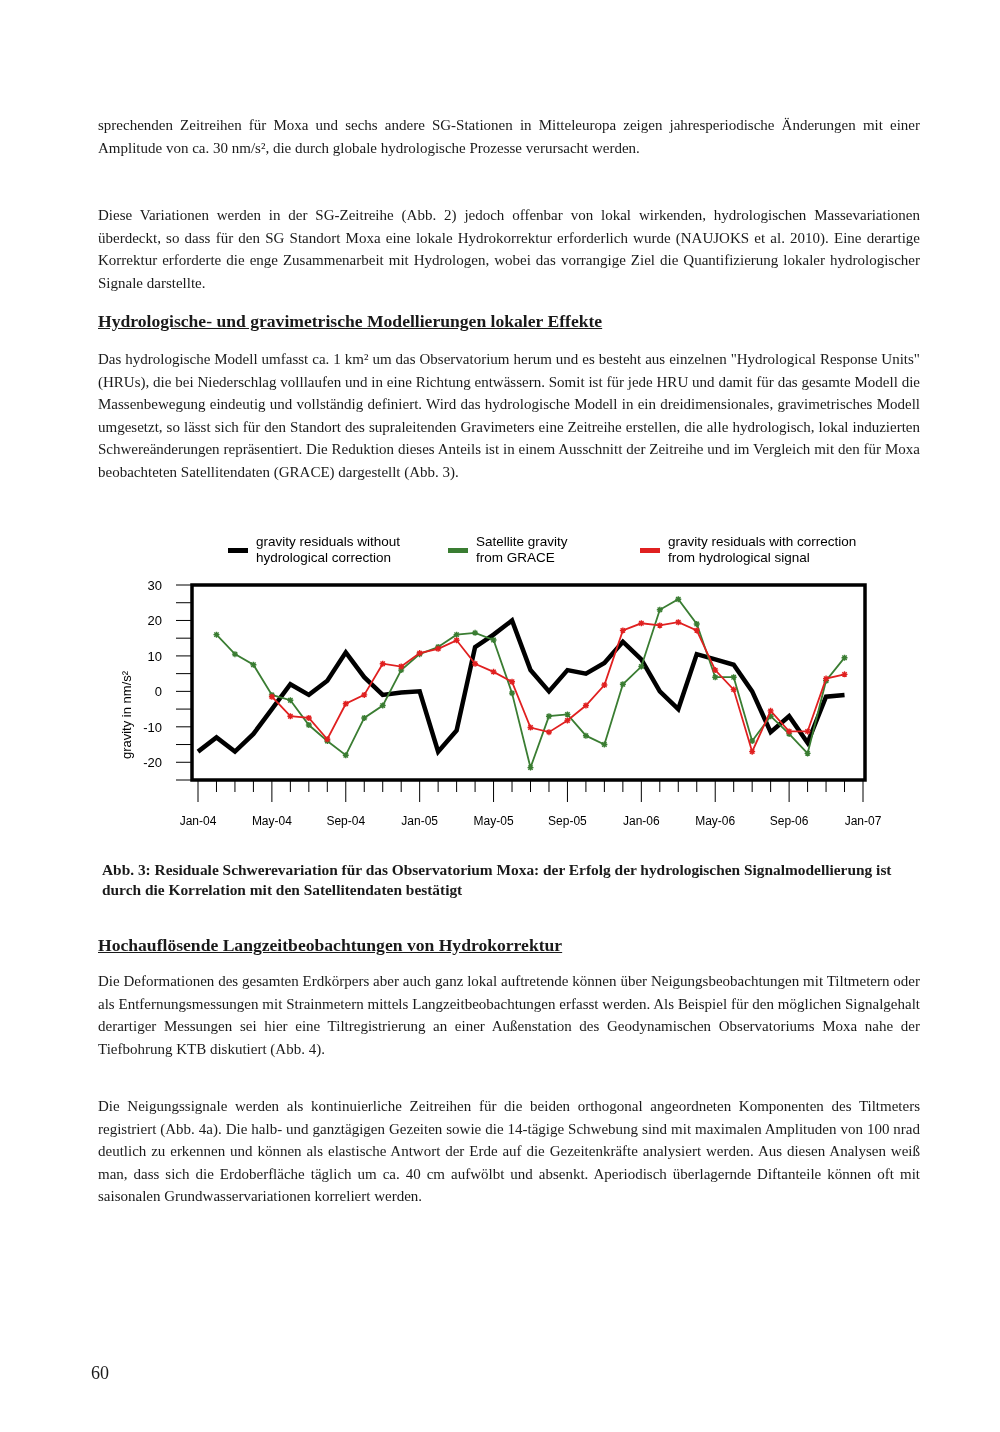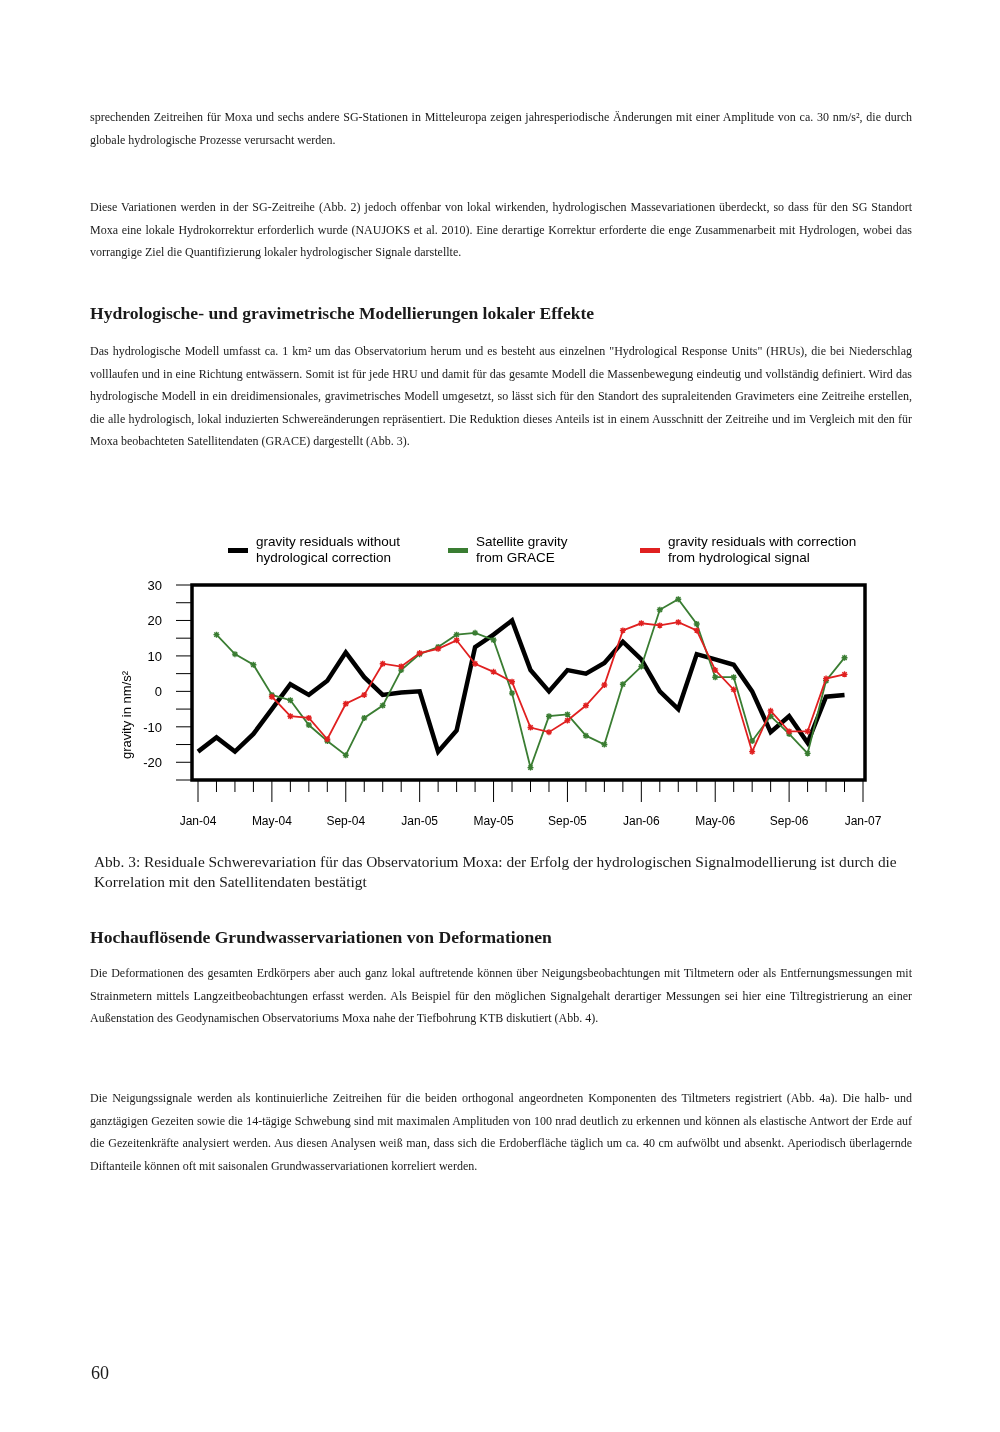--- a/index.html
+++ b/index.html
@@ -1,21 +1,21 @@
 <!DOCTYPE html>
 <html><head>
 <meta charset="utf-8">
 <style>
   html, body { margin: 0; padding: 0; background: #ffffff; }
   body { width: 1000px; height: 1432px; position: relative; overflow: hidden;
          font-family: "Liberation Serif", serif; color: #1a1a1a; }
-  .para { position: absolute; left: 90px; width: 822px; font-size: 12px; line-height: 22.6px;
-          text-align: justify; margin: 0; }
-  .heading { position: absolute; left: 90px; font-size: 17.6px; font-weight: bold; margin: 0; }
-  .caption { position: absolute; left: 90px; width: 822px; font-size: 15.4px; line-height: 20px; margin: 4px; }
+  .para { position: absolute; left: 90px; width: 822px; font-size: 15px; line-height: 22.6px;
+          text-align: justify; margin: 8px; }
+  .heading { position: absolute; left: 90px; font-size: 17.6px; font-weight: bold; margin: 8px; text-decoration: underline; }
+  .caption { position: absolute; left: 90px; width: 822px; font-size: 15.4px; line-height: 20px; margin: 12px; font-weight: bold; }
   .pagenum { position: absolute; left: 91px; top: 1363px; font-size: 18px; }
   #chart { position: absolute; left: 100px; top: 525px; }
   #chart text { font-family: "Liberation Sans", sans-serif; }
 </style>
 </head>
 <body>
 
 <p class="para" style="top:106px">sprechenden Zeitreihen für Moxa und sechs andere SG-Stationen in Mitteleuropa zeigen jahresperiodische Änderungen mit einer Amplitude von ca. 30 nm/s², die durch globale hydrologische Prozesse verursacht werden.</p>
 <p class="para" style="top:196px">Diese Variationen werden in der SG-Zeitreihe (Abb. 2) jedoch offenbar von lokal wirkenden, hydrologischen Massevariationen überdeckt, so dass für den SG Standort Moxa eine lokale Hydrokorrektur erforderlich wurde (NAUJOKS et al. 2010). Eine derartige Korrektur erforderte die enge Zusammenarbeit mit Hydrologen, wobei das vorrangige Ziel die Quantifizierung lokaler hydrologischer Signale darstellte.</p>
 <h3 class="heading" style="top:303px">Hydrologische- und gravimetrische Modellierungen lokaler Effekte</h3>
@@ -176,16 +176,16 @@
         <path d="M686.1111111111111,206.4272727272727 L692.1111111111111,206.4272727272727 M689.1111111111111,203.4272727272727 L689.1111111111111,209.4272727272727 M686.911111111111,204.22727272727272 L691.3111111111111,208.6272727272727 M686.911111111111,208.6272727272727 L691.3111111111111,204.22727272727272" stroke="#e02020" stroke-width="1.4"></path>
         <path d="M704.5833333333333,206.4272727272727 L710.5833333333333,206.4272727272727 M707.5833333333333,203.4272727272727 L707.5833333333333,209.4272727272727 M705.3833333333332,204.22727272727272 L709.7833333333333,208.6272727272727 M705.3833333333332,208.6272727272727 L709.7833333333333,204.22727272727272" stroke="#e02020" stroke-width="1.4"></path>
         <path d="M723.0555555555555,153.6 L729.0555555555555,153.6 M726.0555555555555,150.6 L726.0555555555555,156.6 M723.8555555555555,151.4 L728.2555555555556,155.79999999999998 M723.8555555555555,155.79999999999998 L728.2555555555556,151.4" stroke="#e02020" stroke-width="1.4"></path>
         <path d="M741.5277777777777,149.34545454545454 L747.5277777777777,149.34545454545454 M744.5277777777777,146.34545454545454 L744.5277777777777,152.34545454545454 M742.3277777777777,147.14545454545456 L746.7277777777778,151.54545454545453 M742.3277777777777,151.54545454545453 L746.7277777777778,147.14545454545456" stroke="#e02020" stroke-width="1.4"></path>
       </g>
     </g>
   <text id="ylabel" transform="translate(31,190) rotate(-90)" text-anchor="middle" font-size="13">gravity in nm/s²</text>
 </svg>
 
 <p class="caption" style="top:848px">Abb. 3: Residuale Schwerevariation für das Observatorium Moxa: der Erfolg der hydrologischen Signalmodellierung ist durch die Korrelation mit den Satellitendaten bestätigt</p>
-<h3 class="heading" style="top:927px">Hochauflösende Grundwasservariationen von Deformationen</h3>
+<h3 class="heading" style="top:927px">Hochauflösende Langzeitbeobachtungen von Hydrokorrektur</h3>
 <p class="para" style="top:962px">Die Deformationen des gesamten Erdkörpers aber auch ganz lokal auftretende können über Neigungsbeobachtungen mit Tiltmetern oder als Entfernungsmessungen mit Strainmetern mittels Langzeitbeobachtungen erfasst werden. Als Beispiel für den möglichen Signalgehalt derartiger Messungen sei hier eine Tiltregistrierung an einer Außenstation des Geodynamischen Observatoriums Moxa nahe der Tiefbohrung KTB diskutiert (Abb. 4).</p>
 <p class="para" style="top:1087px">Die Neigungssignale werden als kontinuierliche Zeitreihen für die beiden orthogonal angeordneten Komponenten des Tiltmeters registriert (Abb. 4a). Die halb- und ganztägigen Gezeiten sowie die 14-tägige Schwebung sind mit maximalen Amplituden von 100 nrad deutlich zu erkennen und können als elastische Antwort der Erde auf die Gezeitenkräfte analysiert werden. Aus diesen Analysen weiß man, dass sich die Erdoberfläche täglich um ca. 40 cm aufwölbt und absenkt. Aperiodisch überlagernde Diftanteile können oft mit saisonalen Grundwasservariationen korreliert werden.</p>
 <div class="pagenum">60</div>
 
 </body></html>

